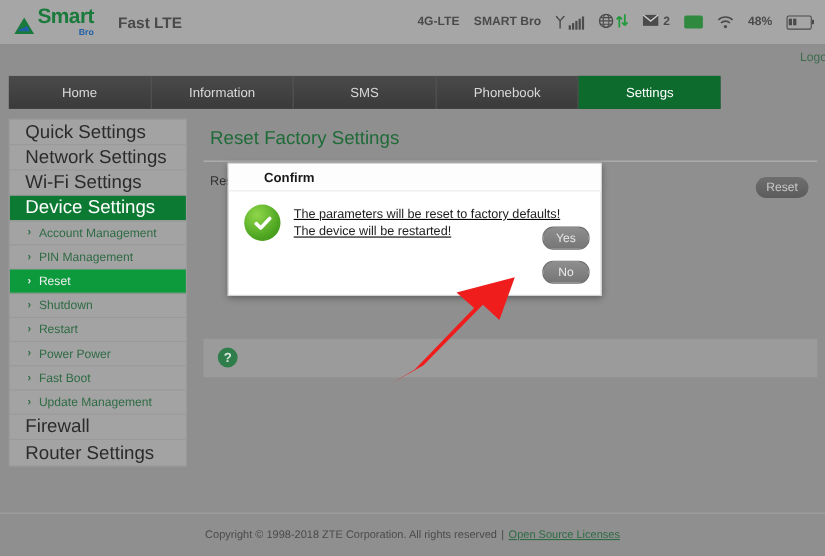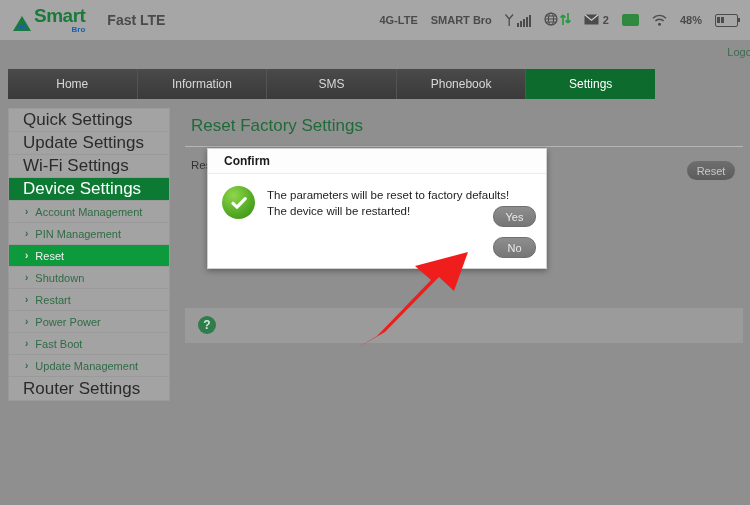--- a/index.html
+++ b/index.html
@@ -129,25 +129,25 @@
   .footer a{color:#2f6b44;}
 
   
   .modal{
     position:absolute;left:207px;top:148px;width:338px;height:119px;
     background:#ffffff;border:1px solid #d0d0d0;
     box-shadow:0 2px 6px rgba(0,0,0,.35);
     z-index:50;
   }
   .modal-head{
-    height:24px;display:flex;align-items:center;padding-left:16px;
+    height:24px;display:flex;align-items:center;padding-left:32px;
     font-size:12px;font-weight:bold;color:#1a1a1a;
     background:#fdfdfd;border-bottom:1px solid #ececec;
   }
-  .modal-body{display:flex;align-items:flex-start;padding:12px 14px 0 14px;}
+  .modal-body{display:flex;align-items:flex-start;padding:12px 14px 0 14px;text-decoration:underline;}
   .ok-badge{
     width:33px;height:33px;border-radius:50%;flex:none;margin-right:12px;
     background:radial-gradient(circle at 35% 28%,#8fd64a,#4da520 65%,#3d8c19);
     display:flex;align-items:center;justify-content:center;
   }
   .ok-badge svg{display:block;}
   .modal-msg{font-size:11.5px;color:#1d1d1d;line-height:1.35;padding-top:2px;}
   .modal-foot{
     position:absolute;right:10px;bottom:10px;display:flex;gap:10px;flex-direction:column;
   }
@@ -255,21 +255,21 @@
   <div class="nav">
     <div class="nav-item">Home</div>
     <div class="nav-item">Information</div>
     <div class="nav-item">SMS</div>
     <div class="nav-item">Phonebook</div>
     <div class="nav-item active">Settings</div>
   </div>
 
   <div class="sidebar">
     <div class="side-item">Quick Settings</div>
-    <div class="side-item">Update Settings</div>
+    <div class="side-item">Network Settings</div>
     <div class="side-item">Wi-Fi Settings</div>
     <div class="side-item active">Device Settings</div>
 
     <div class="side-sub">
       <span class="chev">›</span>
       <span>Account Management</span>
     </div>
     <div class="side-sub">
       <span class="chev">›</span>
       <span>PIN Management</span>
@@ -292,20 +292,21 @@
     </div>
     <div class="side-sub">
       <span class="chev">›</span>
       <span>Fast Boot</span>
     </div>
     <div class="side-sub">
       <span class="chev">›</span>
       <span>Update Management</span>
     </div>
 
+    <div class="side-item">Firewall</div>
     <div class="side-item">Router Settings</div>
   </div>
 
   <div class="content">
     <div class="page-title">Reset Factory Settings</div>
     <div class="title-rule"></div>
 
     <div class="reset-row">
       <div class="reset-label">Rese</div>
       <div class="reset-btn">Reset</div>
@@ -334,14 +335,19 @@
       <div class="dlg-btn">No</div>
     </div>
   </div>
 
   <div class="arrow">
     <svg width="115" height="105" viewBox="0 0 115 105">
       <path d="M113 2 L60 16 L76 30 L22 86 L2 98 L30 82 L84 27 L99 41 Z" fill="#f01d1d"></path>
     </svg>
   </div>
 
+  <div class="footer">
+    <span>Copyright © 1998-2018 ZTE Corporation. All rights reserved</span>
+    <span>|</span>
+    <a href="#">Open Source Licenses</a>
+  </div>
 
 </div>
 
 </body></html>

